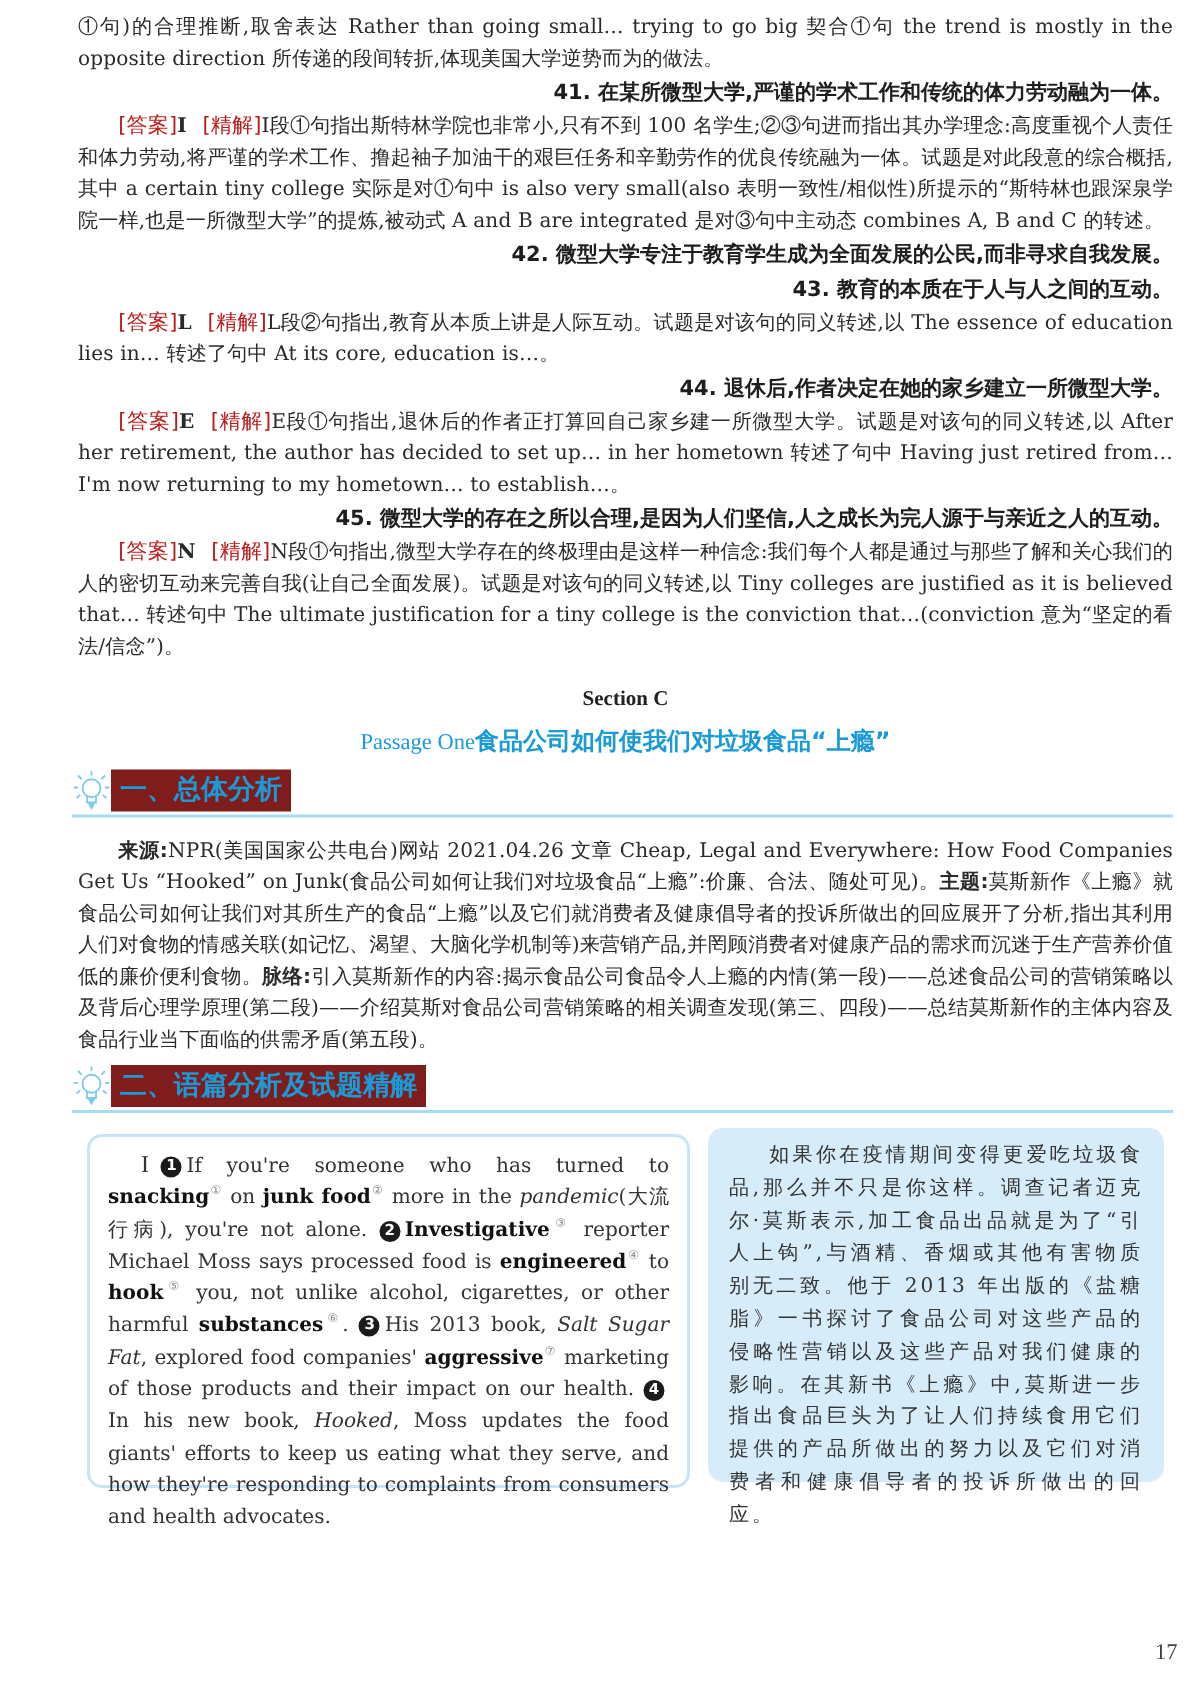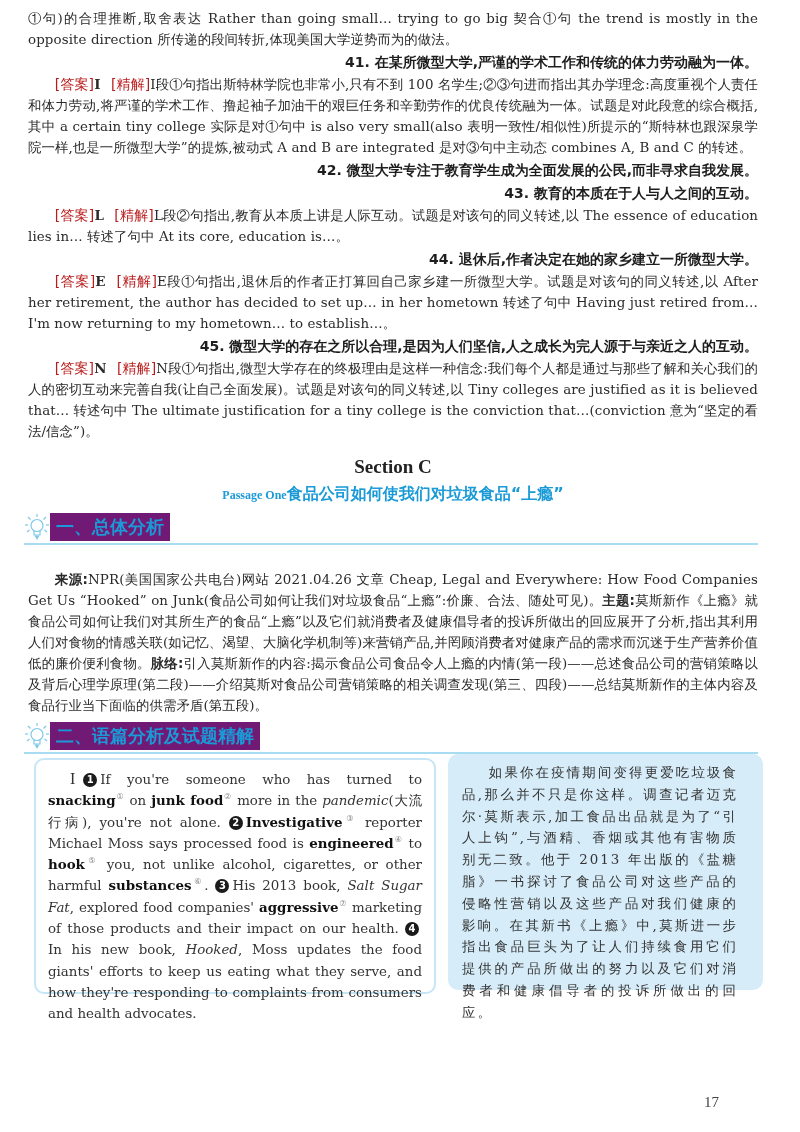--- a/index.html
+++ b/index.html
@@ -1,83 +1,83 @@
 <!DOCTYPE html>
 <html><head>
 <meta charset="utf-8">
 <style>
   html, body { margin: 0; padding: 0; background: #ffffff; }
   body {
     width: 800px; height: 1132px; overflow: hidden; position: relative;
     font-family: "DejaVu Serif", "Liberation Serif", serif;
     color: #2a2a2a;
   }
-  .page { position: absolute; left: 28px; top: 8px; width: 730px; }
+  .page { position: absolute; left: 52px; top: 8px; width: 730px; }
   .p {
     font-size: 13.4px; line-height: 21px; text-align: justify;
     margin: 0; letter-spacing: 0.1px;
   }
   .indent { text-indent: 2em; }
   .q {
     font-family: "DejaVu Sans", "Liberation Sans", sans-serif;
     font-weight: bold; font-size: 14px; line-height: 22px;
     margin: 1px 0 1px 0; padding-left: 28px; color: #1e1e1e; text-align: right;
   }
   .tag {
     color: #b91c1c; font-family: "DejaVu Sans", "Liberation Sans", sans-serif;
     font-size: 14px;
   }
   .ans { font-weight: bold; margin-right: 6px; }
   .section-title {
     text-align: center; font-family: "Liberation Serif", serif;
-    font-weight: bold; font-size: 19px; line-height: 26px; margin-top: 12px; color: #222;
+    font-weight: bold; font-size: 14px; line-height: 26px; margin-top: 12px; color: #222;
   }
   .passage-title {
     text-align: center; color: #1a9ad6; font-weight: bold;
     font-size: 16px; line-height: 24px; margin-top: 2px;
     font-family: "DejaVu Sans", "Liberation Sans", sans-serif;
   }
-  .passage-title .en { font-family: "Liberation Serif", serif; font-weight: bold; font-size: 12px;}
+  .passage-title .en { font-family: "Liberation Serif", serif; font-weight: normal; font-size: 15px;}
   .heading {
     position: relative; height: 30px; margin-top: 6px; margin-left: -4px;
     border-bottom: 2px solid #a8dcf2; width: 734px;
   }
   .heading .bulb {
     position: absolute; left: 0; top: 0; width: 26px; height: 28px;
   }
   .heading .hl {
     position: absolute; left: 26px; top: 0; height: 28px; padding: 0 6px;
-    background: #701a75; color: #1a9ad6; font-weight: bold;
+    background: #7f1d1d; color: #1a9ad6; font-weight: bold;
     font-family: "DejaVu Sans", "Liberation Sans", sans-serif;
     font-size: 18px; line-height: 28px;
   }
   .bold { font-weight: bold; font-family: "DejaVu Sans", "Liberation Sans", sans-serif; }
-  .overview { margin-top: 24px; }
-  .boxes { position: relative; margin-top: 4px; height: 240px; }
+  .overview { margin-top: 12px; }
+  .boxes { position: relative; margin-top: 14px; height: 240px; }
   .box-en {
     position: absolute; left: 6px; top: 0; width: 374px; height: 218px;
     border: 2px solid #c6e6f5; border-radius: 10px; padding: 8px 12px 6px 12px;
     font-size: 13.4px; line-height: 21.3px; text-align: justify; color: #333;
   }
   .box-en .pn { font-family: "Liberation Serif", serif; font-size: 16px; margin-left: 22px; margin-right: 8px; }
   .num {
     display: inline-block; width: 14px; height: 14px; border-radius: 50%;
     background: #1b1b1b; color: #fff; font-size: 10px; line-height: 14px;
     text-align: center; font-weight: bold; vertical-align: 1px; margin-right: 3px;
     font-family: "DejaVu Sans", sans-serif; text-indent: 0;
   }
   .kw { font-weight: bold; color: #111; }
   sup { font-size: 8px; color: #888; vertical-align: 6px; line-height: 0; }
   .box-cn {
     position: absolute; left: 420px; top: -4px; width: 276px; height: 222px;
-    background: #d6ecf8; border-radius: 10px; padding: 8px 25px 6px 14px;
+    background: #d6ecf8; border-radius: 10px; padding: 8px 14px 6px 14px;
     font-size: 13.4px; line-height: 21.8px; text-align: justify; letter-spacing: 2px; color: #333;
   }
   .page-num {
-    position: absolute; left: 704px; top: 1094px; font-size: 15px; color: #444;
+    position: absolute; left: 770px; top: 1094px; font-size: 15px; color: #444;
     font-family: "Liberation Serif", serif;
   }
 </style>
 </head>
 <body>
 
 <div class="page">
 
   <p class="p">①句)的合理推断,取舍表达 Rather than going small… trying to go big 契合①句 the trend is mostly in the opposite direction 所传递的段间转折,体现美国大学逆势而为的做法。</p>
 

